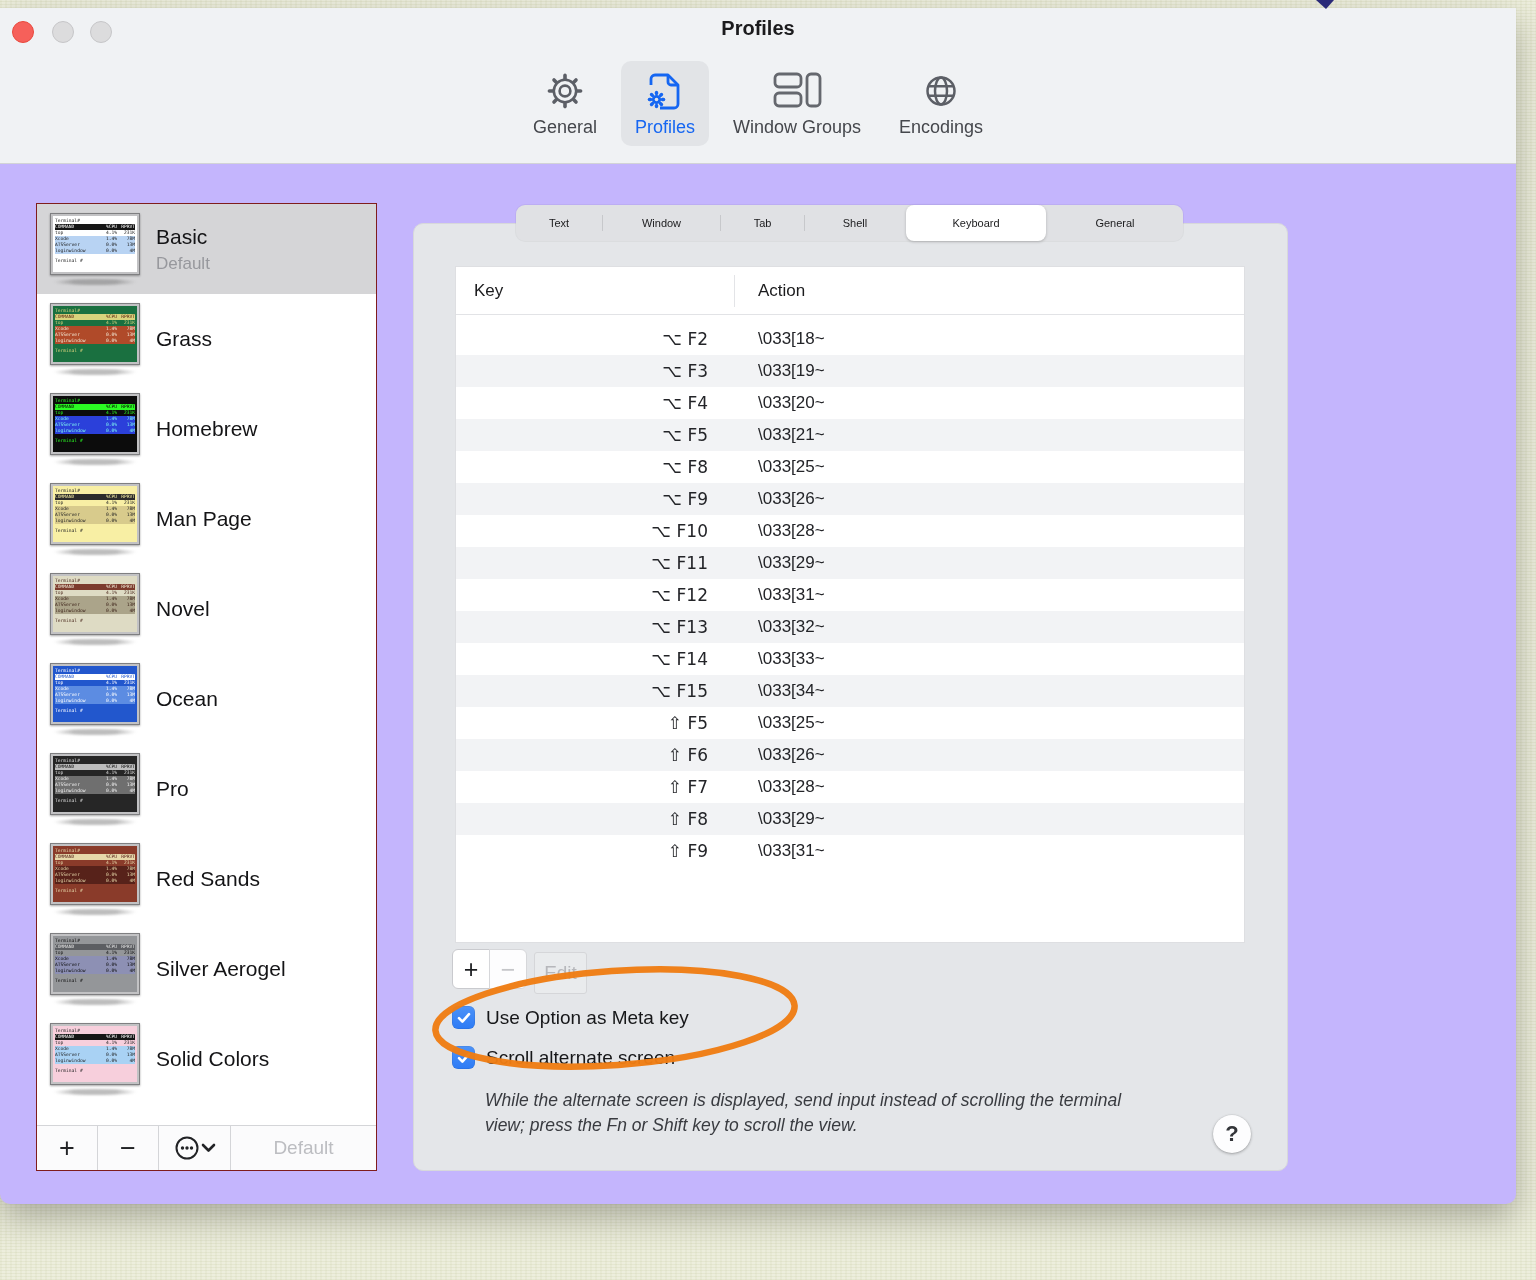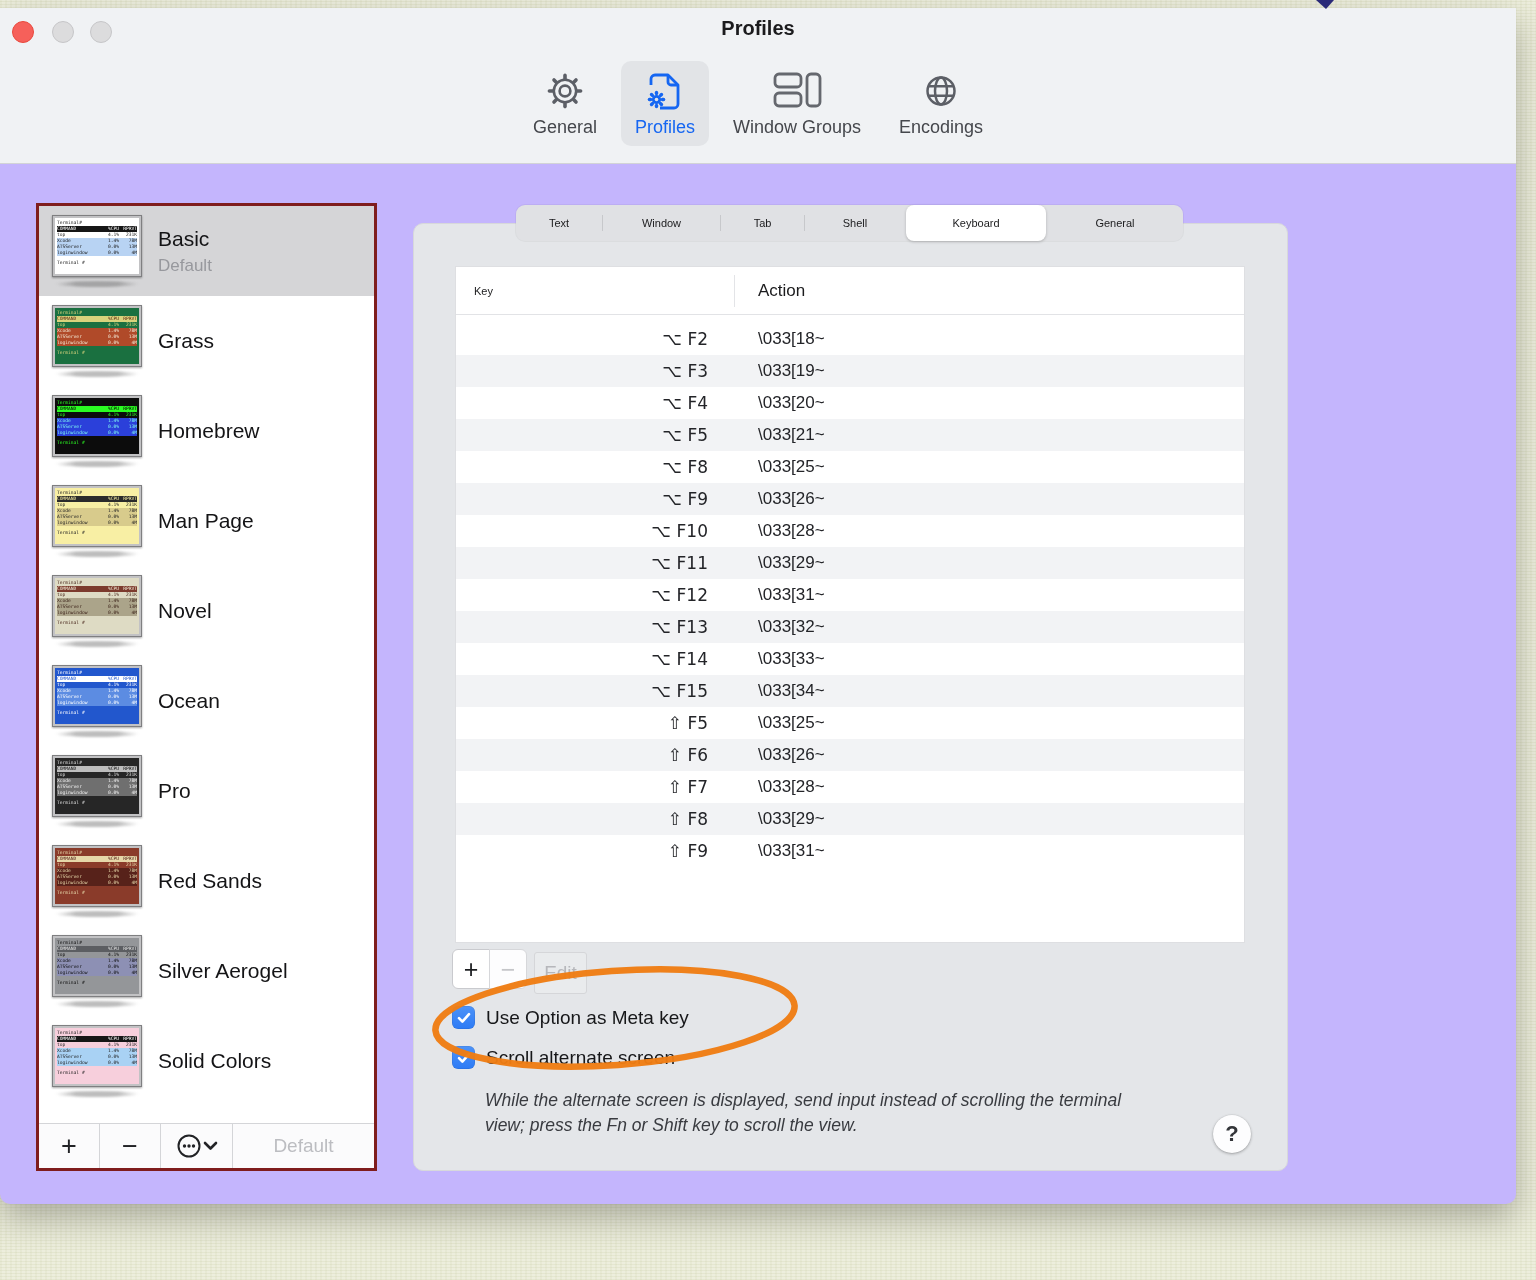--- a/index.html
+++ b/index.html
@@ -33,21 +33,21 @@
     display:flex; justify-content:center; align-items:flex-start; gap:10px; }
   .tb-item { display:flex; flex-direction:column; align-items:center; justify-content:flex-start;
     padding:6px 14px 8px; border-radius:10px; min-width:86px; }
   .tb-item .tb-icon { height:48px; display:flex; align-items:center; justify-content:center; }
   .tb-item .tb-label { font-size:18px; color:#45474c; margin-top:2px; white-space:nowrap; }
   .tb-item.selected { background:#e2e4e7; }
   .tb-item.selected .tb-label { color:#1566f2; }
 
   
   .sidebar { position:absolute; left:36px; top:195px; width:341px; height:968px;
-    background:#ffffff; border:3px solid #7f1d1d; }
+    background:#ffffff; border:1px solid #7f1d1d; }
   .profile-list { position:absolute; left:0; top:0; width:100%; height:922px; overflow:hidden; }
   .profile-item { height:90px; display:flex; align-items:center; position:relative; }
   .profile-item.selected { background:#d5d5d7; }
   .thumb-col { width:90px; margin-left:13px; flex:none; }
   .thumb { width:90px; height:62px; border:1px solid #7f7f81; background:#c2c2c4; padding:2px;
     box-shadow:0 1px 2px rgba(0,0,0,.35); }
   .thumb-screen { width:100%; height:100%; overflow:hidden;
     font-family:"DejaVu Sans Mono",monospace; font-size:4.6px; line-height:1.32; padding:2px 2px; }
   .t-line { white-space:nowrap; }
   .t-bottom { margin-top:4px; }
@@ -86,21 +86,21 @@
   .seg-i0{width:86px;} .seg-i1{width:117px;} .seg-i2{width:83px;}
   .seg-i3{width:100px;} .seg-i4{width:140px;} .seg-i5{width:136px;}
   .seg-sep { width:1px; height:16px; background:#c7c8cb; flex:none; }
   .seg-sep.hidden { visibility:hidden; }
 
   
   .key-table { position:absolute; left:455px; top:258px; width:790px; height:677px;
     background:#ffffff; border:1px solid #dedfe2; }
   .kt-header { height:48px; display:flex; align-items:center; border-bottom:1px solid #e2e3e6;
     position:relative; background:#fff; }
-  .kt-h-key { padding-left:18px; font-size:11px; color:#1b1b1d; }
+  .kt-h-key { padding-left:18px; font-size:17px; color:#1b1b1d; }
   .kt-h-action { position:absolute; left:302px; font-size:17px; color:#1b1b1d; }
   .kt-h-div { position:absolute; left:278px; top:8px; width:1px; height:32px; background:#e3e4e7; }
   .kt-body { padding-top:8px; }
   .trow { height:32px; display:flex; align-items:center; font-size:17px; color:#232428; }
   .trow:nth-child(even) { background:#f2f3f5; }
   .tkey { width:252px; text-align:right; flex:none; font-family:"DejaVu Sans","Liberation Sans",sans-serif; }
   .taction { padding-left:50px; }
 
   
   .btn { position:absolute; height:40px; display:flex; align-items:center; justify-content:center; }

